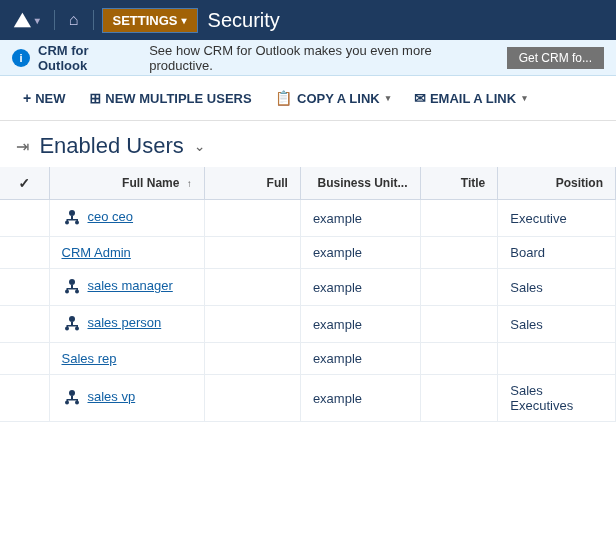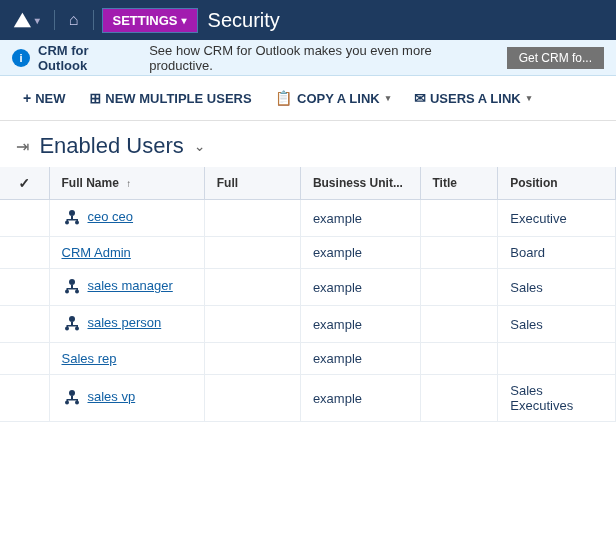--- a/index.html
+++ b/index.html
@@ -44,21 +44,21 @@
       padding: 0 6px;
     }
     .nav-settings-btn {
       display: flex;
       align-items: center;
       gap: 4px;
       color: #fff;
       font-size: 13px;
       font-weight: 600;
       padding: 4px 10px;
-      background: #a21caf;
+      background: #a16207;
       border: 1px solid #4a7aaf;
       cursor: pointer;
     }
     .nav-security-label {
       color: #fff;
       font-size: 20px;
       font-weight: 400;
       margin-left: 10px;
     }
 
@@ -163,21 +163,21 @@
     
     .data-table {
       width: 100%;
       border-collapse: collapse;
     }
     .data-table th {
       background: #f5f7fa;
       border-bottom: 1px solid #d0d8e4;
       border-right: 1px solid #d0d8e4;
       padding: 8px 12px;
-      text-align: left;
+      text-align: right;
       font-size: 12px;
       font-weight: 600;
       color: #333;
       white-space: nowrap;
     }
     .data-table th:first-child {
       width: 50px;
       text-align: center;
     }
     .data-table th .sort-icon {
@@ -262,21 +262,21 @@
   </button>
 
   <button class="toolbar-btn">
     <span class="toolbar-btn-icon">📋</span>
     <span>COPY A LINK</span>
     <span class="toolbar-dropdown-arrow">▾</span>
   </button>
 
   <button class="toolbar-btn">
     <span class="toolbar-btn-icon">✉</span>
-    <span>USERS A LINK</span>
+    <span>EMAIL A LINK</span>
     <span class="toolbar-dropdown-arrow">▾</span>
   </button>
 </div>
 
 <div class="page-header">
   <span class="page-header-pin">⇥</span>
   <span class="page-header-title">Enabled Users</span>
   <span class="page-header-chevron">⌄</span>
 </div>
 

